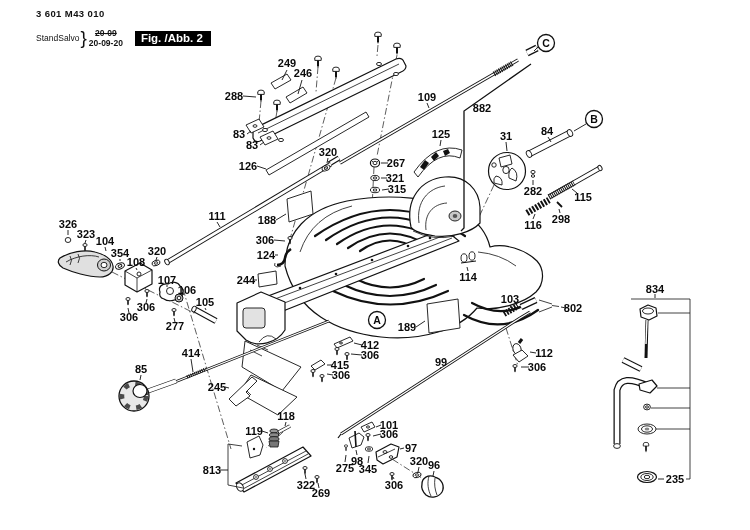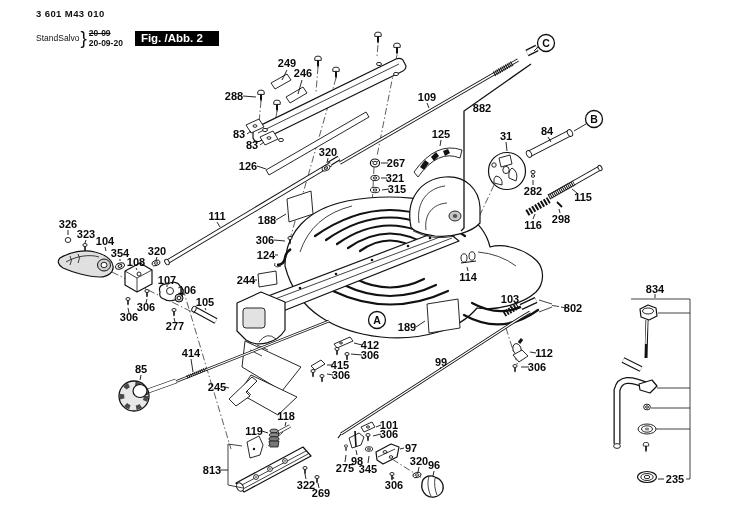--- a/index.html
+++ b/index.html
@@ -18,24 +18,24 @@
   text.callout{font:700 11px "Liberation Sans",sans-serif;fill:#0a0a0a;}
   text.refletter{font:700 10.5px "Liberation Sans",sans-serif;fill:#0a0a0a;}
   .refcirc{fill:#fff;stroke:#111;stroke-width:1.3;}
 
   
   .titleblock{position:absolute;left:36px;top:8px;color:#111;}
   .pn{font-size:9.5px;font-weight:700;letter-spacing:.4px;margin-bottom:8px;}
   .standrow{display:flex;align-items:center;}
   .standcol{display:flex;flex-direction:row;font-size:8.5px;line-height:10px;}
   .brace{font-size:19px;font-weight:400;margin:0 2px 0 1px;}
-  .datecol{display:flex;flex-direction:column;font-size:8.5px;line-height:10px;font-weight:700;}
+  .datecol{display:flex;flex-direction:column;font-size:8.5px;line-height:10px;font-weight:700;text-align:center;}
   .struck{text-decoration:line-through;}
   .figbox{background:#000;color:#fff;font-size:11.5px;font-weight:700;
-          padding:1px 16px 2px 6px;margin-left:12px;white-space:nowrap;}
+          padding:1px 8px 2px 6px;margin-left:12px;white-space:nowrap;}
 
   
   .footer{position:absolute;left:36px;top:459px;font-size:8.5px;line-height:11px;color:#1a1a1a;}
 </style>
 </head>
 <body>
 
 <div class="page">
 
 <svg id="diagram" width="750" height="530" viewBox="0 0 750 530">

